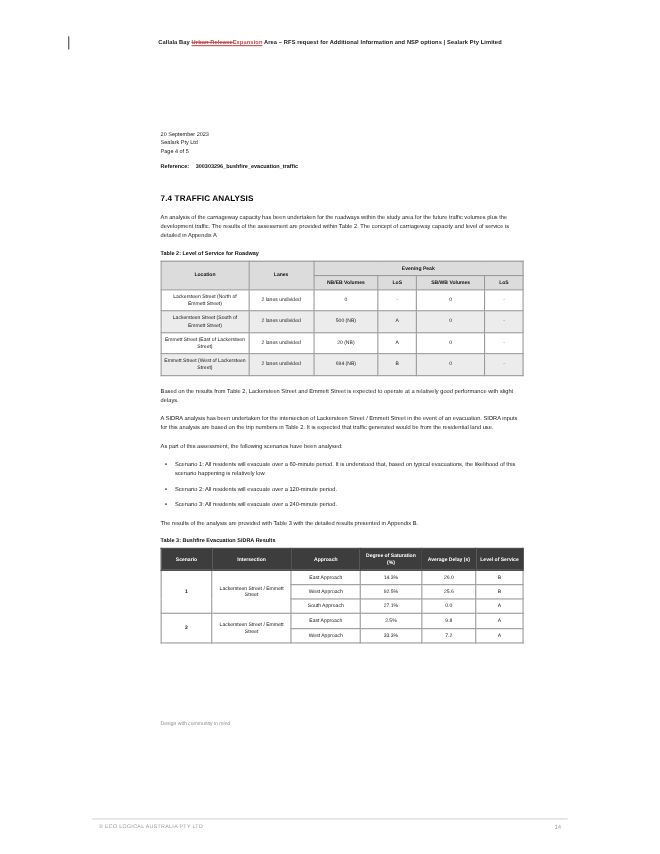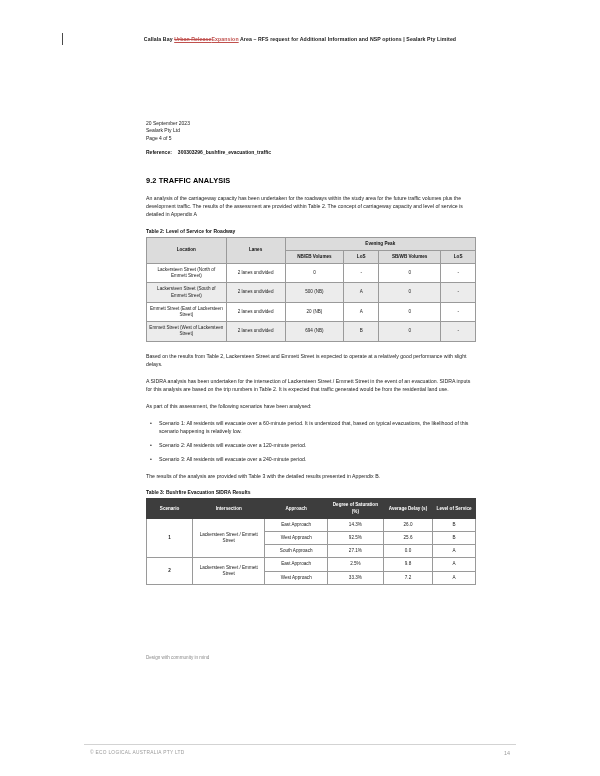--- a/index.html
+++ b/index.html
@@ -190,21 +190,21 @@
     <div class="meta">
       <div>20 September 2023</div>
       <div>Sealark Pty Ltd</div>
       <div>Page 4 of 5</div>
     </div>
 
     <div class="reference">
       <span>Reference:</span><span class="refval">300303296_bushfire_evacuation_traffic</span>
     </div>
 
-    <h2 class="sect">9.2 TRAFFIC ANALYSIS</h2>
+    <h2 class="sect">7.4 TRAFFIC ANALYSIS</h2>
 
     <p class="body">
       <span>An analysis of the carriageway capacity has been undertaken for the roadways within the study area for the future traffic volumes plus the development traffic. The results of the assessment are provided within Table 2. The concept of carriageway capacity and level of service is detailed in Appendix A</span>
     </p>
 
     <div class="tbl-caption">Table 2: Level of Service for Roadway</div>
 
     <table class="grid">
       <thead>
         <tr>

